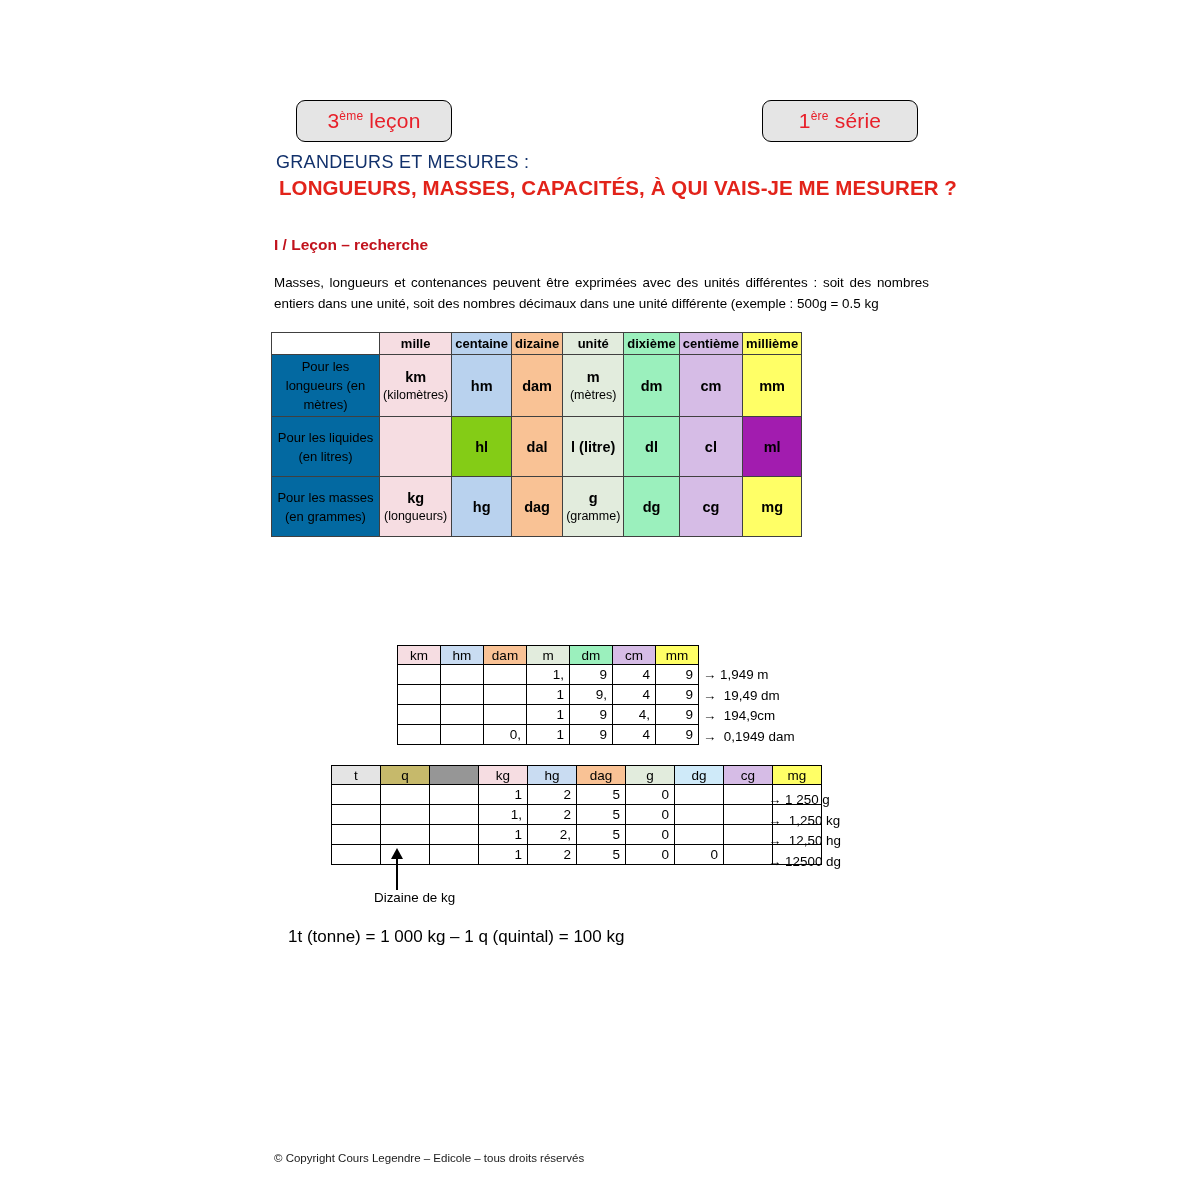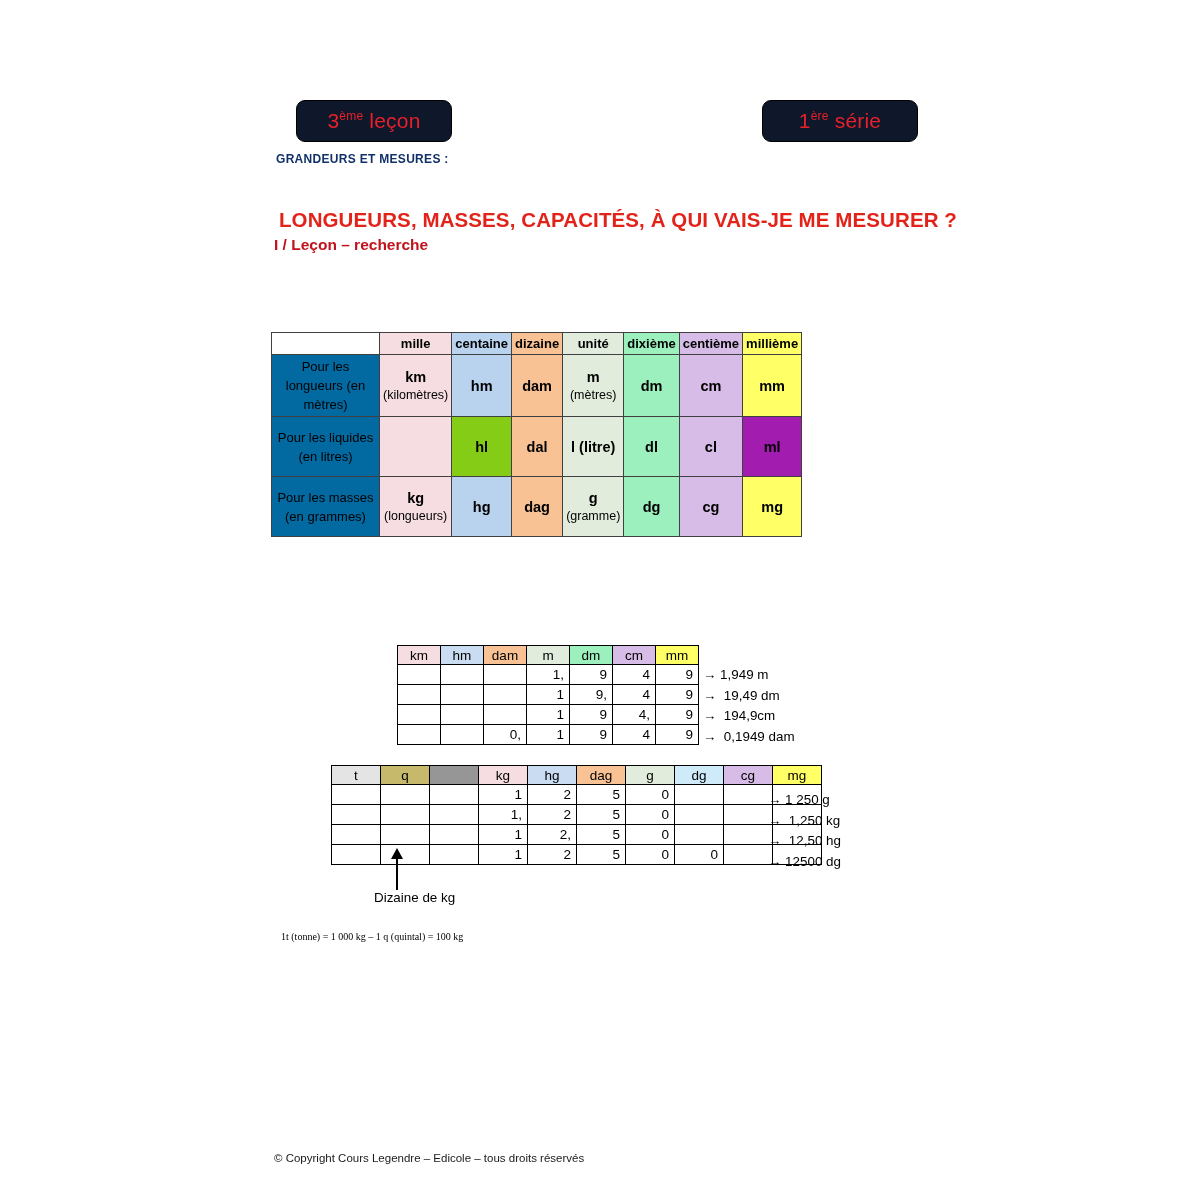--- a/index.html
+++ b/index.html
@@ -14,59 +14,59 @@
     overflow: hidden;
   }
 
   .page { position: absolute; left: 0; top: 0; width: 1200px; height: 1200px; }
 
   
   .badge {
     position: absolute;
     border: 1.6px solid #000;
     border-radius: 9px;
-    background: #0f172a;
+    background: #e5e5e5;
     color: #e8202a;
     font-size: 21px;
     display: flex;
     align-items: center;
     justify-content: center;
     letter-spacing: 0.2px;
   }
   .badge sup { font-size: 12px; vertical-align: super; line-height: 0; }
   #badge-lesson { left: 296px; top: 100px; width: 156px; height: 42px; }
   #badge-series { left: 762px; top: 100px; width: 156px; height: 42px; }
 
   
   .kicker {
     position: absolute; left: 276px; top: 152px;
-    font-size: 12px; font-weight: bold; color: #12316b;
+    font-size: 18px; font-weight: normal; color: #12316b;
     letter-spacing: 0.3px;
   }
   .maintitle {
-    position: absolute; left: 279px; top: 208px;
+    position: absolute; left: 279px; top: 176px;
     font-size: 20.5px; font-weight: bold; color: #e2231a;
     letter-spacing: 0.1px; white-space: nowrap;
   }
   .subtitle {
     position: absolute; left: 274px; top: 236px;
     font-size: 15.5px; font-weight: bold; color: #c1121c;
   }
 
   
   .para {
     position: absolute;
     font-size: 13.4px;
     line-height: 21px;
     color: #000;
     text-align: justify;
   }
   #intro-para { left: 274px; top: 272px; width: 655px; }
   #mid-para   { left: 274px; top: 571px; width: 655px; }
-  #tonne-note { left: 281px; top: 926px; width: 600px; font-size: 10px; font-family: Liberation Serif, serif; }
+  #tonne-note { left: 288px; top: 926px; width: 600px; font-size: 17px; }
 
   
   #units-table {
     position: absolute; left: 271px; top: 332px;
     border-collapse: collapse;
     table-layout: fixed;
     font-size: 13px;
     padding-left: 12px;
   }
   #units-table td, #units-table th {
@@ -134,20 +134,21 @@
     <span><span>3</span><sup>ème</sup><span> leçon</span></span>
   </div>
   <div class="badge" id="badge-series">
     <span><span>1</span><sup>ère</sup><span> série</span></span>
   </div>
 
   <div class="kicker">GRANDEURS ET MESURES :</div>
   <div class="maintitle">LONGUEURS, MASSES, CAPACITÉS, À QUI VAIS-JE ME MESURER ?</div>
   <div class="subtitle">I / Leçon – recherche</div>
 
+  <div class="para" id="intro-para">Masses, longueurs et contenances peuvent être exprimées avec des unités différentes : soit des nombres entiers dans une unité, soit des nombres décimaux dans une unité différente (exemple : 500g = 0.5 kg</div>
 
   <table id="units-table">
     <thead>
       <tr id="ut-head">
           <th class="hdr blank-corner rowlabel" style="background: rgb(255, 255, 255);"></th>
           <th class="hdr" style="background: rgb(246, 221, 226);">mille</th>
           <th class="hdr" style="background: rgb(185, 210, 238);">centaine</th>
           <th class="hdr" style="background: rgb(249, 194, 149);">dizaine</th>
           <th class="hdr" style="background: rgb(226, 236, 221);">unité</th>
           <th class="hdr" style="background: rgb(155, 240, 189);">dixième</th>

